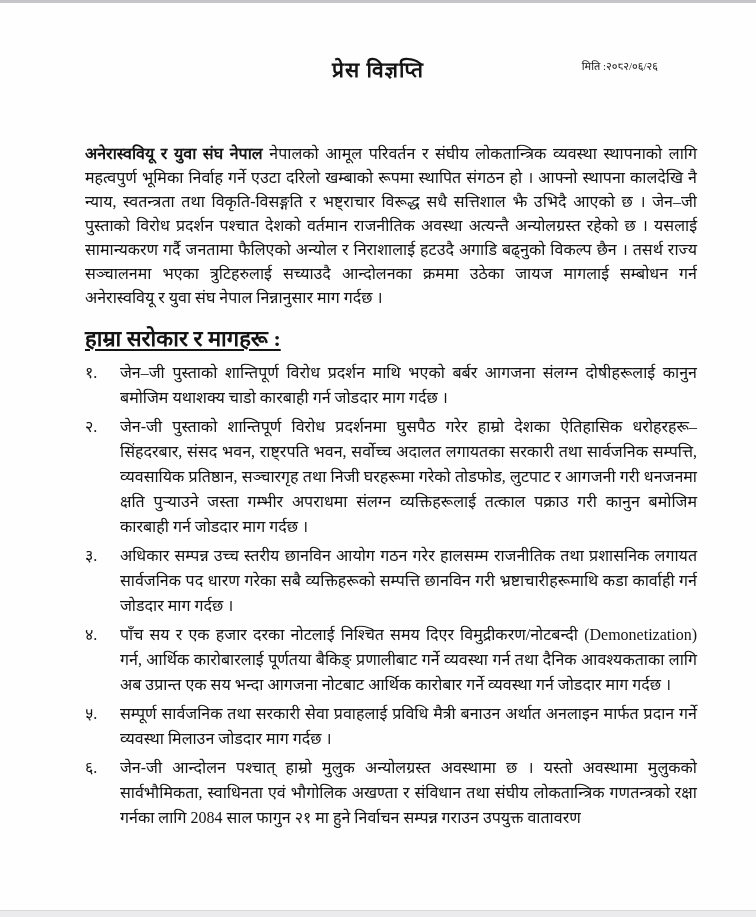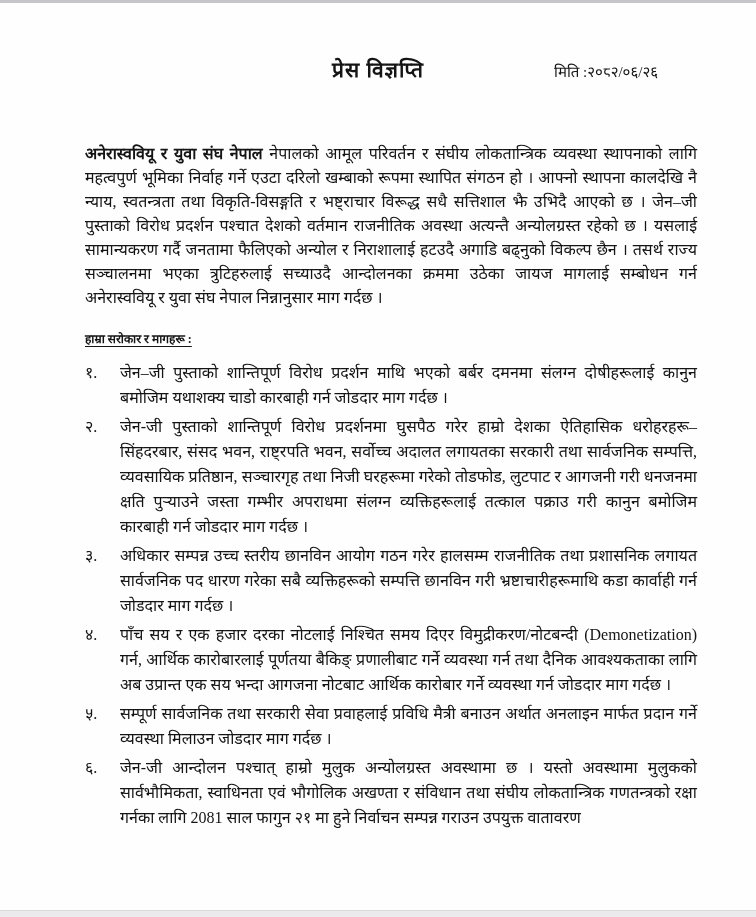--- a/index.html
+++ b/index.html
@@ -40,41 +40,41 @@
     display: inline-block;
     margin: 0;
     font-size: 21px;
     font-weight: 700;
     line-height: 28px;
     letter-spacing: 1px;
     white-space: nowrap;
   }
   .date {
     position: absolute;
-    top: 62px;
+    top: 56px;
     right: 98px;
-    font-size: 15px;
+    font-size: 11px;
     line-height: 20px;
     white-space: nowrap;
   }
   .content {
     padding: 0 59px 0 85px;
   }
   .intro {
     margin-top: 58px;
     font-size: 16px;
     line-height: 24px;
     text-align: justify;
   }
   .lead {
     font-weight: 700;
   }
   .section-heading {
     margin: 17px 0 0 0;
-    font-size: 12px;
+    font-size: 22px;
     font-weight: 700;
     line-height: 24px;
     text-decoration: underline;
     text-underline-offset: 3px;
   }
   .demands {
     list-style: none;
     margin: 9px 0 0 0;
     padding: 0;
   }
@@ -107,39 +107,39 @@
     <p class="intro">
       <span class="lead">अनेरास्ववियू र युवा संघ नेपाल</span>
       <span>नेपालको आमूल परिवर्तन र संघीय लोकतान्त्रिक व्यवस्था स्थापनाको लागि महत्वपुर्ण भूमिका निर्वाह गर्ने एउटा दरिलो खम्बाको रूपमा स्थापित संगठन हो । आफ्नो स्थापना कालदेखि नै न्याय, स्वतन्त्रता तथा विकृति-विसङ्गति र भष्ट्राचार विरूद्ध सधै सत्तिशाल झै उभिदै आएको छ । जेन–जी पुस्ताको विरोध प्रदर्शन पश्चात देशको वर्तमान राजनीतिक अवस्था अत्यन्तै अन्योलग्रस्त रहेको छ । यसलाई सामान्यकरण गर्दै जनतामा फैलिएको अन्योल र निराशालाई हटउदै अगाडि बढ्नुको विकल्प छैन । तसर्थ राज्य सञ्चालनमा भएका त्रुटिहरुलाई सच्याउदै आन्दोलनका क्रममा उठेका जायज मागलाई सम्बोधन गर्न अनेरास्ववियू र युवा संघ नेपाल निन्नानुसार माग गर्दछ ।</span>
     </p>
 
     <h2 class="section-heading">हाम्रा सरोकार र मागहरू :</h2>
 
     <ol class="demands">
       <li class="demand">
         <span class="num">१.</span>
-        <span class="txt">जेन–जी पुस्ताको शान्तिपूर्ण विरोध प्रदर्शन माथि भएको बर्बर दमनमा संलग्न दोषीहरूलाई कानुन बमोजिम यथाशक्य चाडो कारबाही गर्न जोडदार माग गर्दछ ।</span>
+        <span class="txt">जेन–जी पुस्ताको शान्तिपूर्ण विरोध प्रदर्शन माथि भएको बर्बर आगजना संलग्न दोषीहरूलाई कानुन बमोजिम यथाशक्य चाडो कारबाही गर्न जोडदार माग गर्दछ ।</span>
       </li>
       <li class="demand">
         <span class="num">२.</span>
         <span class="txt">जेन-जी पुस्ताको शान्तिपूर्ण विरोध प्रदर्शनमा घुसपैठ गरेर हाम्रो देशका ऐतिहासिक धरोहरहरू– सिंहदरबार, संसद भवन, राष्ट्रपति भवन, सर्वोच्च अदालत लगायतका सरकारी तथा सार्वजनिक सम्पत्ति, व्यवसायिक प्रतिष्ठान, सञ्चारगृह तथा निजी घरहरूमा गरेको तोडफोड, लुटपाट र आगजनी गरी धनजनमा क्षति पुऱ्याउने जस्ता गम्भीर अपराधमा संलग्न व्यक्तिहरूलाई तत्काल पक्राउ गरी कानुन बमोजिम कारबाही गर्न जोडदार माग गर्दछ ।</span>
       </li>
       <li class="demand">
         <span class="num">३.</span>
         <span class="txt">अधिकार सम्पन्न उच्च स्तरीय छानविन आयोग गठन गरेर हालसम्म राजनीतिक तथा प्रशासनिक लगायत सार्वजनिक पद धारण गरेका सबै व्यक्तिहरूको सम्पत्ति छानविन गरी भ्रष्टाचारीहरूमाथि कडा कार्वाही गर्न जोडदार माग गर्दछ ।</span>
       </li>
       <li class="demand">
         <span class="num">४.</span>
         <span class="txt">पाँच सय र एक हजार दरका नोटलाई निश्चित समय दिएर विमुद्रीकरण/नोटबन्दी (Demonetization) गर्न, आर्थिक कारोबारलाई पूर्णतया बैकिङ् प्रणालीबाट गर्ने व्यवस्था गर्न तथा दैनिक आवश्यकताका लागि अब उप्रान्त एक सय भन्दा आगजना नोटबाट आर्थिक कारोबार गर्ने व्यवस्था गर्न जोडदार माग गर्दछ ।</span>
       </li>
       <li class="demand">
         <span class="num">५.</span>
         <span class="txt">सम्पूर्ण सार्वजनिक तथा सरकारी सेवा प्रवाहलाई प्रविधि मैत्री बनाउन अर्थात अनलाइन मार्फत प्रदान गर्ने व्यवस्था मिलाउन जोडदार माग गर्दछ ।</span>
       </li>
       <li class="demand">
         <span class="num">६.</span>
-        <span class="txt">जेन-जी आन्दोलन पश्चात् हाम्रो मुलुक अन्योलग्रस्त अवस्थामा छ । यस्तो अवस्थामा मुलुकको सार्वभौमिकता, स्वाधिनता एवं भौगोलिक अखण्ता र संविधान तथा संघीय लोकतान्त्रिक गणतन्त्रको रक्षा गर्नका लागि 2081 साल फागुन २१ मा हुने निर्वाचन सम्पन्न गराउन उपयुक्त वातावरण</span>
+        <span class="txt">जेन-जी आन्दोलन पश्चात् हाम्रो मुलुक अन्योलग्रस्त अवस्थामा छ । यस्तो अवस्थामा मुलुकको सार्वभौमिकता, स्वाधिनता एवं भौगोलिक अखण्ता र संविधान तथा संघीय लोकतान्त्रिक गणतन्त्रको रक्षा गर्नका लागि 2084 साल फागुन २१ मा हुने निर्वाचन सम्पन्न गराउन उपयुक्त वातावरण</span>
       </li>
     </ol>
   </div>
 
   <div class="scan-edge-bottom"></div>
 </div>
 
 </body></html>

